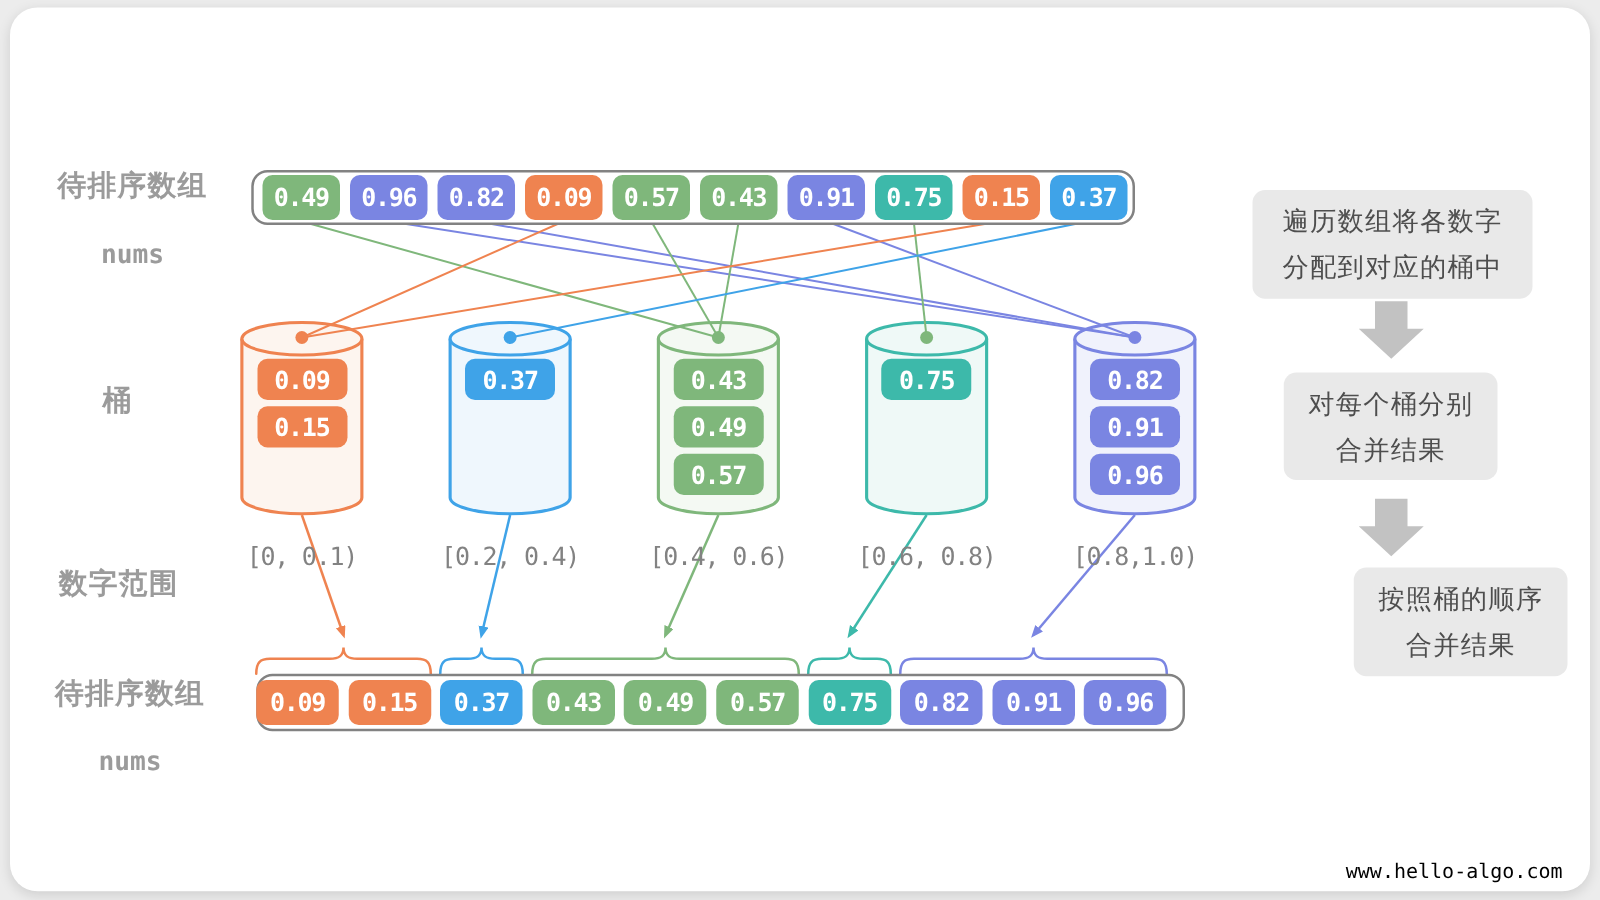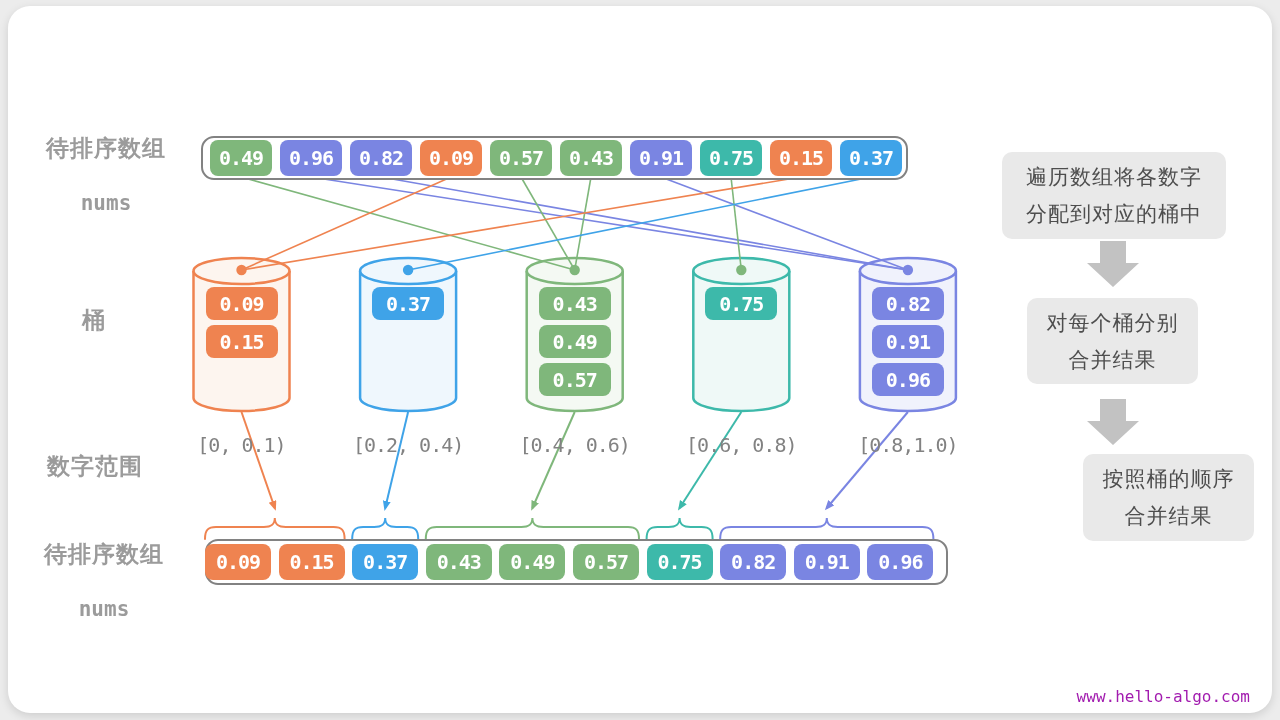--- a/index.html
+++ b/index.html
@@ -39,21 +39,21 @@
     font-family:"DejaVu Sans Mono","Liberation Mono",monospace;
     font-size:20px;letter-spacing:-1px;
   }
   .step-box{
     position:absolute;box-sizing:border-box;background:#e9e9e9;border-radius:10px;
     color:#4e4e4e;font-size:21px;text-align:center;
     display:flex;flex-direction:column;justify-content:center;gap:9px;
     letter-spacing:1px;
   }
   .watermark{
-    position:absolute;right:30px;top:687px;color:#a21caf;
+    position:absolute;right:30px;top:687px;color:#000000;
     font-family:"DejaVu Sans Mono","Liberation Mono",monospace;font-size:16px;margin-left:45px;
   }
 </style>
 </head>
 <body>
 
 <div class="card"></div>
 
 <div class="stage">
 

